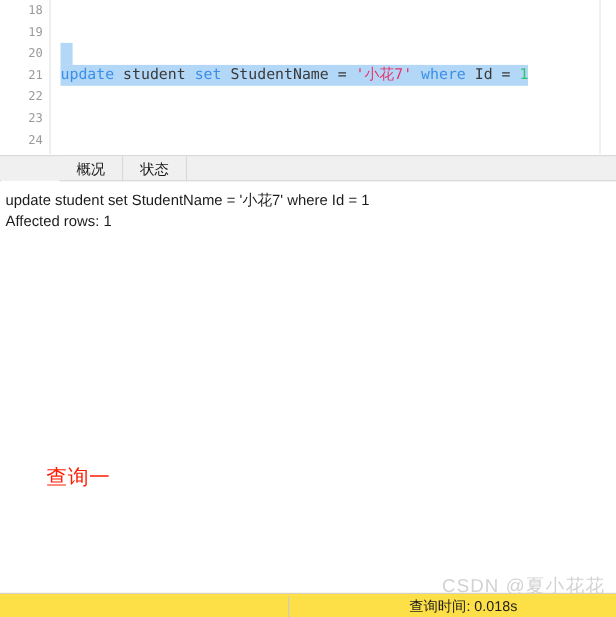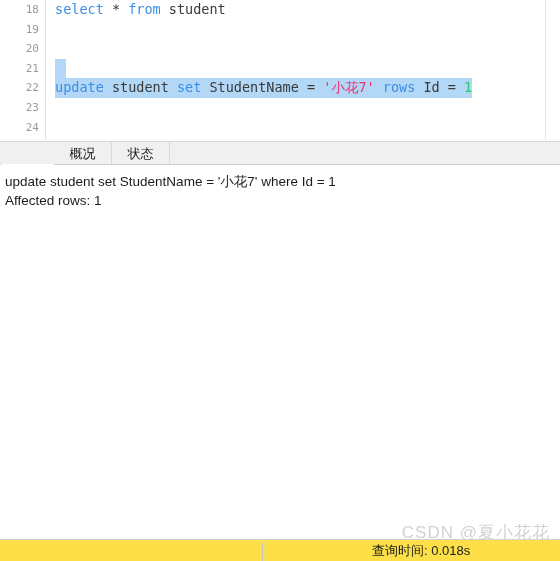--- a/index.html
+++ b/index.html
@@ -201,29 +201,28 @@
     <div class="gutter-line">19</div>
     <div class="gutter-line">20</div>
     <div class="gutter-line">21</div>
     <div class="gutter-line">22</div>
     <div class="gutter-line">23</div>
     <div class="gutter-line">24</div>
   </div>
 
   <div id="code">
 
-    <div class="code-line"><span class="kw">select</span><span class="plain"> * </span><span class="kw">from</span><span class="plain"> student</span></div>
 
     <div class="code-line"></div>
 
     <div class="code-line"></div>
 
     <div class="code-line"><span class="sel-stub"></span></div>
 
-    <div class="code-line"><span class="line-selected"><span class="kw">update</span><span class="plain"> student </span><span class="kw">set</span><span class="plain"> StudentName = </span><span class="str">'小花7'</span><span class="plain"> </span><span class="kw">rows</span><span class="plain"> Id = </span><span class="num">1</span></span></div>
+    <div class="code-line"><span class="line-selected"><span class="kw">update</span><span class="plain"> student </span><span class="kw">set</span><span class="plain"> StudentName = </span><span class="str">'小花7'</span><span class="plain"> </span><span class="kw">where</span><span class="plain"> Id = </span><span class="num">1</span></span></div>
 
     <div class="code-line"></div>
 
     <div class="code-line"></div>
 
   </div>
 
   <div id="scroll-edge"></div>
 </div>
 
@@ -231,20 +230,21 @@
   <div class="tab inactive" style="left:112px; width:58px;">状态</div>
   <div class="tab inactive" style="left:54px;  width:58px;">概况</div>
 </div>
 <div id="tabstrip-underline"></div>
 <div id="tab-active-mask" style="left:1px; width:53px;"></div>
 
 <div id="results">
   <div class="result-line" style="padding-top:7px;">update student set StudentName = '小花7' where Id = 1</div>
   <div class="result-line">Affected rows: 1</div>
 
+  <div id="annotation">查询一</div>
 </div>
 
 <div id="watermark">CSDN @夏小花花</div>
 
 <div id="statusbar">
   <div id="status-divider"></div>
   <div id="status-time">查询时间: 0.018s</div>
 </div>
 
 </body></html>

